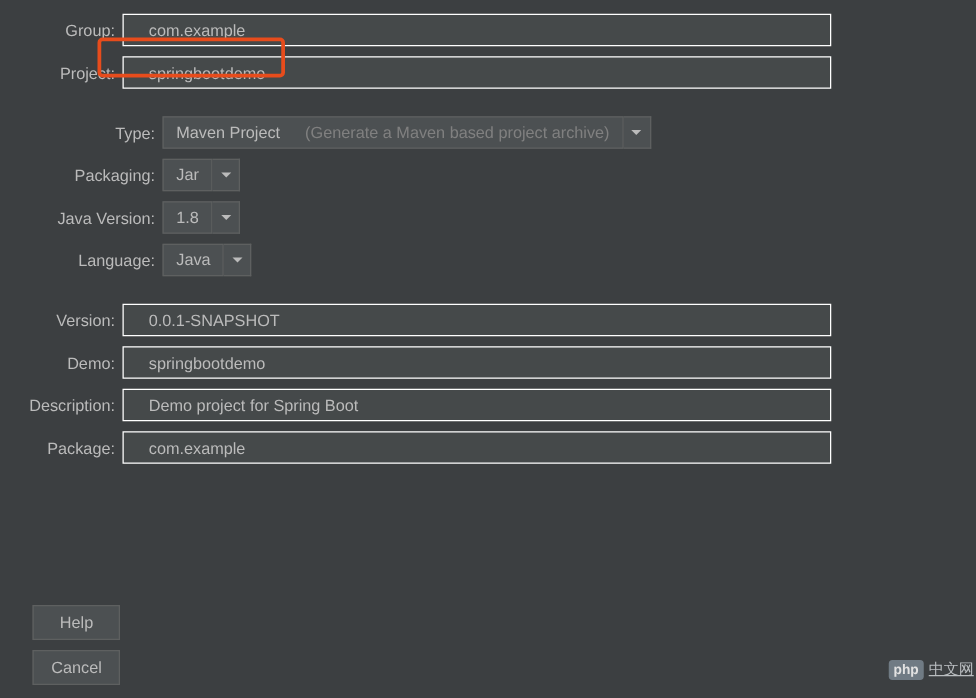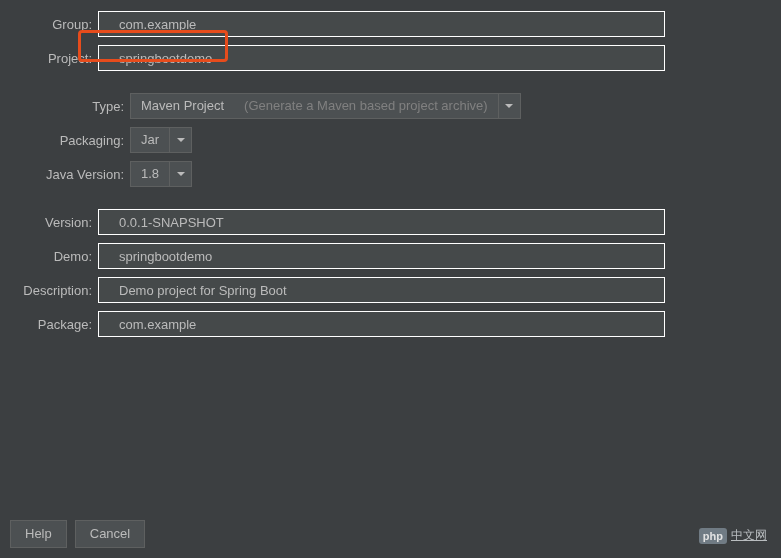--- a/index.html
+++ b/index.html
@@ -92,39 +92,40 @@
       border: 3px solid #e74c1c;
       border-radius: 4px;
       left: 78px;
       top: 30px;
       width: 150px;
       height: 32px;
       pointer-events: none;
     }
     .footer {
       position: absolute;
-      left: 10px;
+      left: 26px;
       bottom: 10px;
       display: flex;
       gap: 8px;
+      flex-direction: column;
     }
     .btn {
       height: 28px;
       padding: 0 14px;
       background: #4c5052;
       border: 1px solid #5e6060;
       color: #bbbbbb;
       font-size: 13px;
       font-family: inherit;
       cursor: pointer;
       line-height: 26px;
     }
     .watermark {
       position: absolute;
-      right: 14px;
+      right: 2px;
       bottom: 14px;
       display: flex;
       align-items: center;
       gap: 4px;
       opacity: 0.85;
     }
     .wm-badge {
       background: #7a8690;
       color: #fff;
       font-weight: bold;
@@ -181,20 +182,29 @@
   <div class="row">
     <div class="label" style="width:120px">Java Version:</div>
     <div class="select">
       <div class="select-main" style="min-width:36px">1.8</div>
       <div class="select-arrow">
         <div class="arrow-down"></div>
       </div>
     </div>
   </div>
 
+  <div class="row">
+    <div class="label" style="width:120px">Language:</div>
+    <div class="select">
+      <div class="select-main" style="min-width:44px">Java</div>
+      <div class="select-arrow">
+        <div class="arrow-down"></div>
+      </div>
+    </div>
+  </div>
 
   <div class="gap"></div>
 
   <div class="row">
     <div class="label">Version:</div>
     <input class="input input-wide" value="0.0.1-SNAPSHOT" style="">
   </div>
 
   <div class="row">
     <div class="label">Demo:</div>

